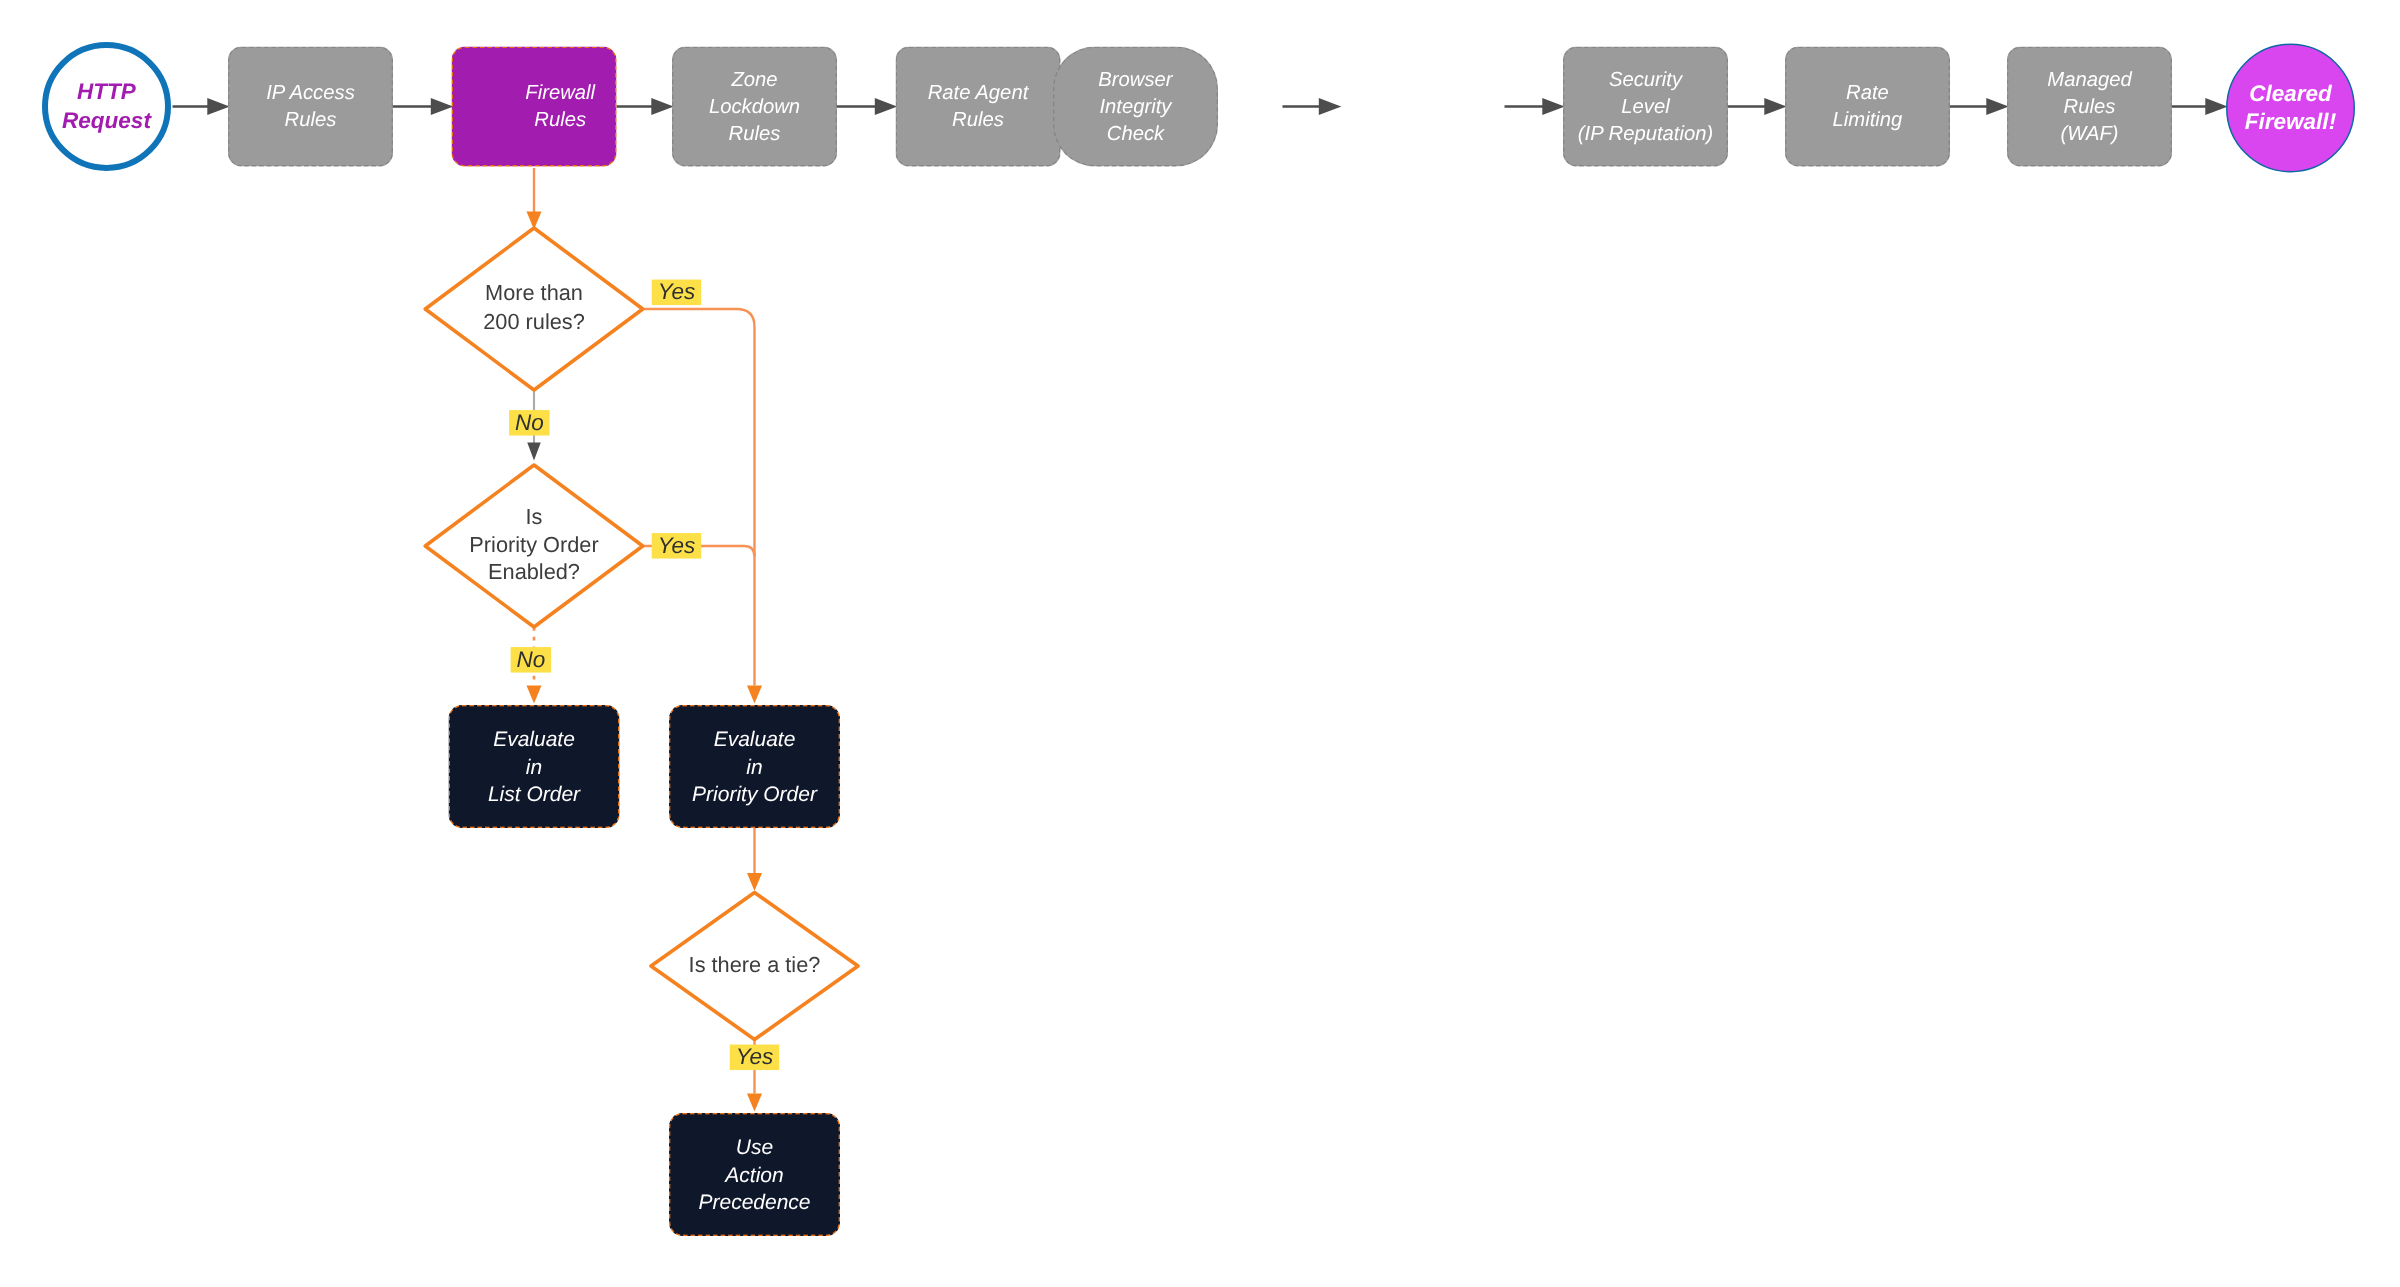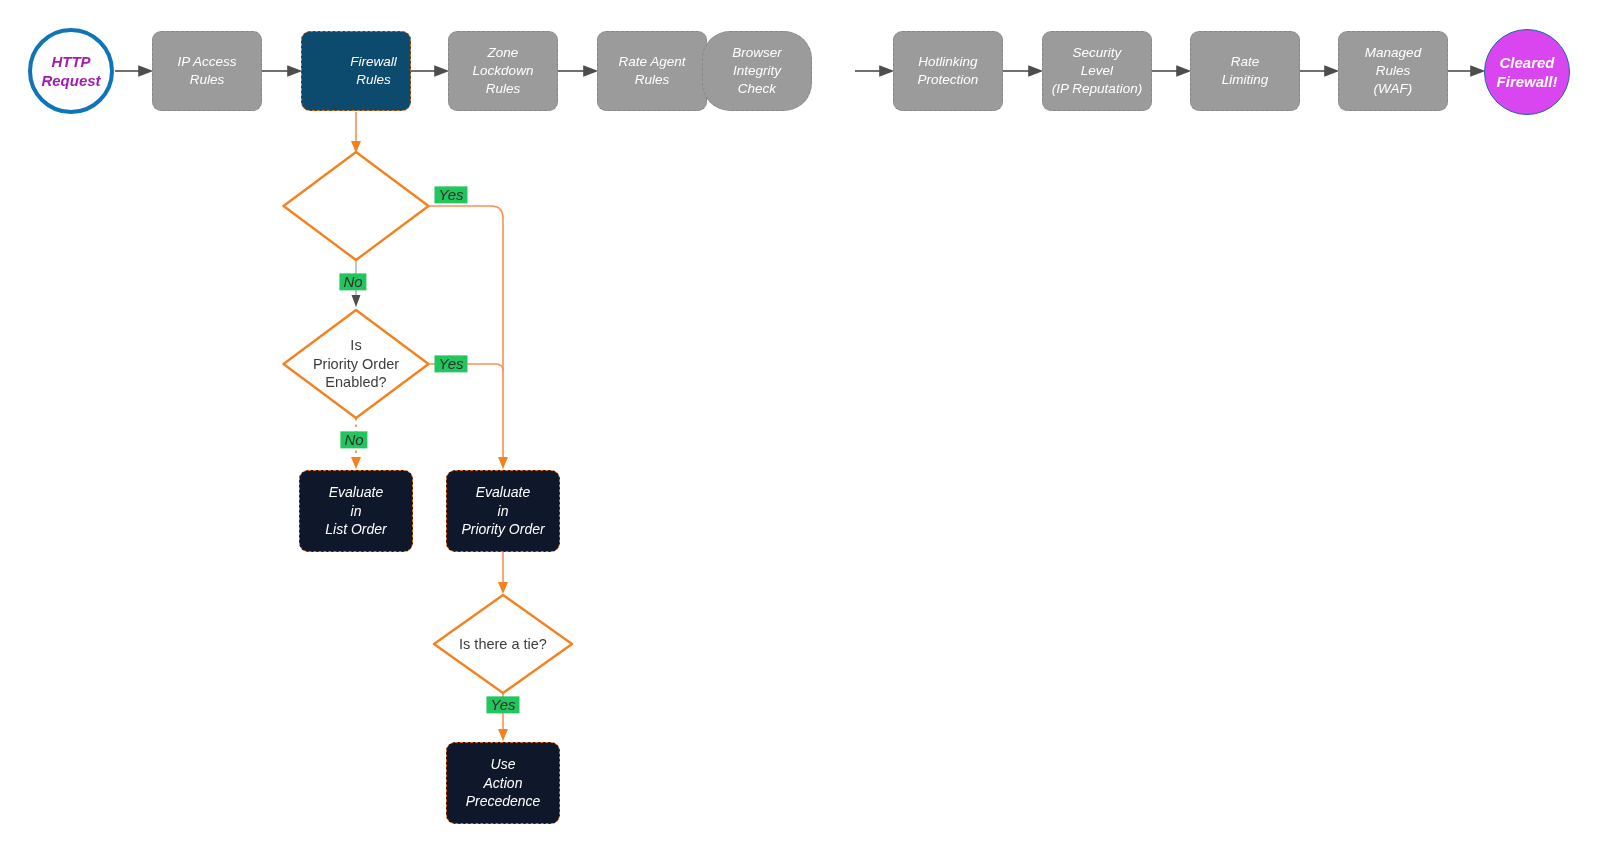--- a/index.html
+++ b/index.html
@@ -32,21 +32,21 @@
     top: 31px;
     border-radius: 9px;
     background: #9B9B9B;
     border: 1px dashed #868686;
     color: #ffffff;
     font-style: italic;
     font-size: 13.5px;
     line-height: 1.34;
   }
   .step.active {
-    background: #0c4a6e;
+    background: #a21caf;
     border: 1px dashed #E66D12;
     padding-left: 35px;
   }
   .action {
     width: 114px;
     height: 82px;
     border-radius: 9px;
     background: #0f172a;
     border: 1px dashed #E66D12;
     color: #ffffff;
@@ -83,21 +83,21 @@
     font-size: 14.5px;
     line-height: 1.3;
     pointer-events: none;
   }
   .edge-label {
     position: absolute;
     transform: translate(-50%, -50%);
     font-style: italic;
     font-size: 15px;
     color: #2F2F2F;
-    background: #22c55e;
+    background: #fde047;
     padding: 0 4px;
     line-height: 1.15;
   }
 </style>
 </head>
 <body>
 
 <div class="canvas">
 
   <svg class="connectors" viewBox="0 0 1600 858">
@@ -174,44 +174,44 @@
   </div>
   <div class="node step" style="left:597px;">
     <span class="lbl">Rate Agent
 Rules</span>
   </div>
   <div class="node step" style="left:702px;border-radius:28px;">
     <span class="lbl">Browser
 Integrity
 Check</span>
   </div>
-  <div class="node step" style="left:893px;">
-    <span class="lbl">Hotlinking
-Protection</span>
-  </div>
   <div class="node step" style="left:1042px;">
     <span class="lbl">Security
 Level
 (IP Reputation)</span>
   </div>
   <div class="node step" style="left:1190px;">
     <span class="lbl">Rate
 Limiting</span>
   </div>
   <div class="node step" style="left:1338px;">
     <span class="lbl">Managed
 Rules
 (WAF)</span>
   </div>
 
   <div class="node circle end" style="left:1484px; top:29px;">
     <span class="lbl">Cleared
 Firewall!</span>
   </div>
 
+  <div class="diamond-label" style="left:283px; top:152px; width:146px; height:108px;">
+    <span class="lbl">More than
+200 rules?</span>
+  </div>
   <div class="diamond-label" style="left:283px; top:310px; width:146px; height:108px;align-items:center;">
     <span class="lbl">Is
 Priority Order
 Enabled?</span>
   </div>
   <div class="diamond-label" style="left:434px; top:595px; width:138px; height:98px;">
     <span class="lbl">Is there a tie?</span>
   </div>
 
   <div class="node action" style="left:299px; top:470px;">

